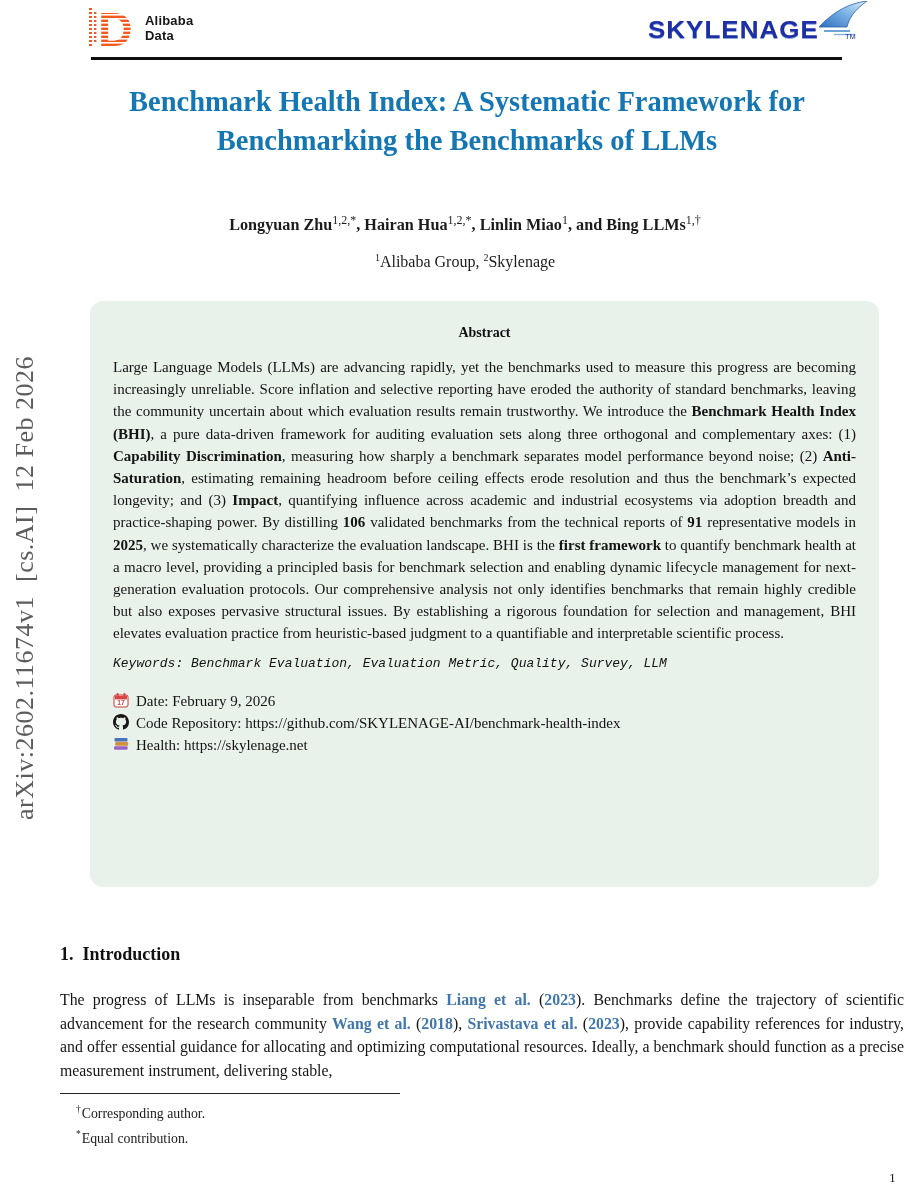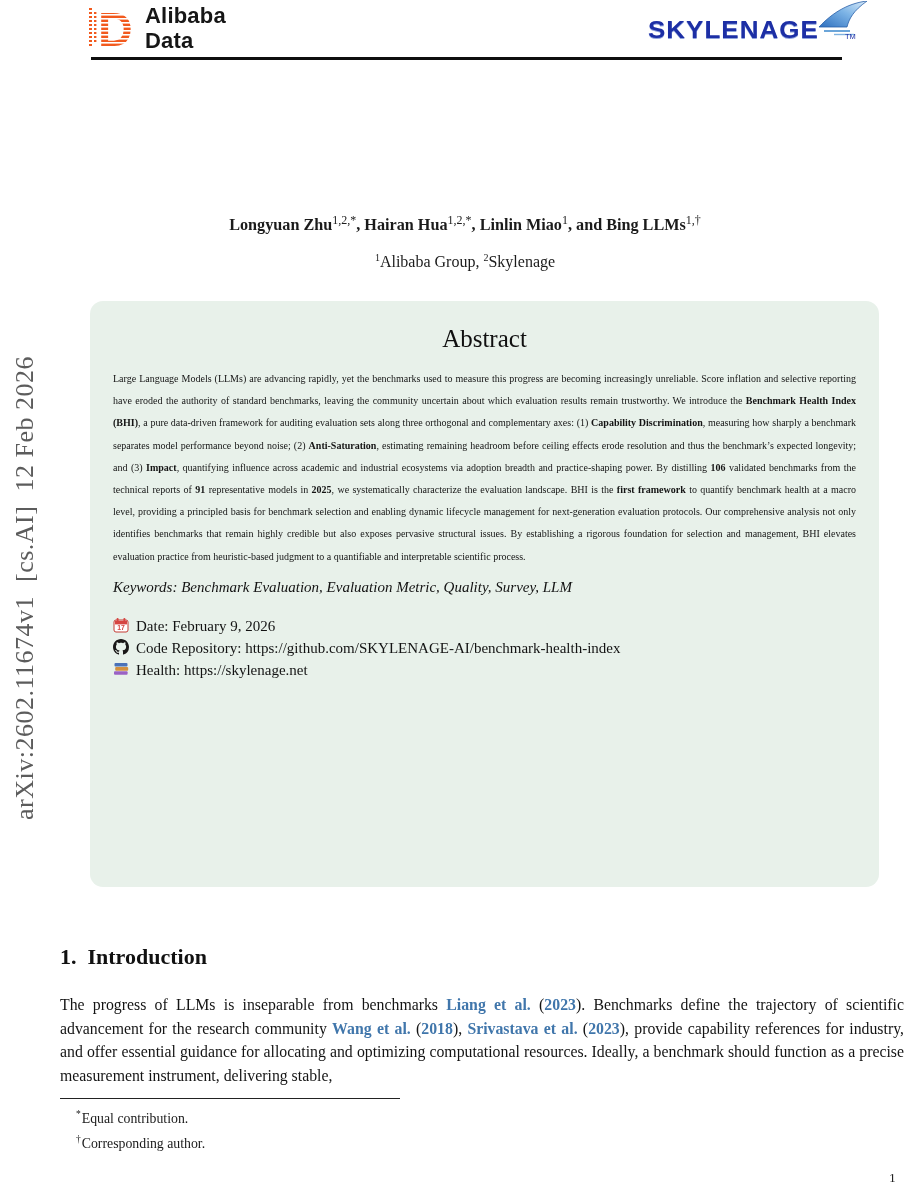--- a/index.html
+++ b/index.html
@@ -11,21 +11,21 @@
   
   .arxiv-strip { position:absolute; left:25px; top:588px; width:0; height:0; }
   .arxiv-strip span {
     position:absolute; left:0; top:0; display:block; white-space:pre;
     transform:translate(-50%,-50%) rotate(-90deg);
     font-size:26px; color:#5c5c5c; letter-spacing:.5px;
   }
 
   
   .alibaba-logo { position:absolute; left:88px; top:2px; display:flex; align-items:center; gap:9px; }
-  .alibaba-text { font-family:"Liberation Sans", sans-serif; font-weight:700; font-size:22px; line-height:1.12; color:#161616; letter-spacing:.2px; }
+  .alibaba-text { font-family:"Liberation Sans", sans-serif; font-weight:700; font-size:13px; line-height:1.12; color:#161616; letter-spacing:.2px; }
   .sky-logo { position:absolute; left:646px; top:2px; width:235px; height:48px; }
   .sky-text {
     position:absolute; left:2px; top:13px;
     font-family:"Liberation Sans", sans-serif; font-weight:900; font-size:26px;
     color:#1d2fa5; letter-spacing:1px;
     text-shadow:0 1px 0 #8fa3dd;
     transform:scaleY(.92);
   }
   .sky-tm { position:absolute; left:199px; top:30px; font-family:"Liberation Sans",sans-serif; font-size:7.5px; color:#1d2fa5; font-weight:400; }
   .sky-sail { position:absolute; left:170px; top:-1px; }
@@ -40,35 +40,35 @@
   .authors sup { font-size:12px; font-weight:400; }
   .affiliations { position:absolute; left:65px; top:252px; width:800px; text-align:center; font-size:16px; color:#1b1b1b; }
   .affiliations sup { font-size:10px; }
 
   
   .abstract-box {
     position:absolute; left:90px; top:301px; width:789px; height:586px;
     box-sizing:border-box; background:#e8f1ea; border-radius:13px;
     padding:20px 23px 0 23px;
   }
-  .abstract-box h2 { margin:4px 0 15px 0; text-align:center; font-size:25px; font-weight:400; color:#101010; }
-  .abs-text { margin:0; font-size:10px; line-height:22.2px; text-align:justify; color:#141414; }
-  .keywords { margin:11px 0 0 0; font-size:15px; }
+  .abstract-box h2 { margin:4px 0 15px 0; text-align:center; font-size:14px; font-weight:700; color:#101010; }
+  .abs-text { margin:0; font-size:15px; line-height:22.2px; text-align:justify; color:#141414; }
+  .keywords { margin:11px 0 0 0; font-size:13px;font-family:Liberation Mono, monospace; }
   .i { font-style:italic; }
   .b { font-weight:700; }
   .link { color:#4076ab;font-weight:bold; }
 
   .meta { margin-top:19px; font-size:15px; }
   .meta-row { line-height:22px; }
   .meta-icon { display:inline-block; width:16px; height:16px; vertical-align:-2.5px; margin-right:7px; }
   .meta-label { font-weight:400; }
 
   
   .body-text { position:absolute; left:60px; top:944px; width:844px; }
-  .sec-heading { margin:0 0 23px 0; font-size:22px; font-weight:700; color:#111; white-space:pre; }
+  .sec-heading { margin:0 0 23px 0; font-size:18px; font-weight:700; color:#111; white-space:pre; }
   .para { margin:0; font-size:15.8px; line-height:23.6px; text-align:justify; color:#141414; }
   .foot-rule { width:340px; border-top:1.7px solid #222; margin:11px 0 5px 0; }
   .footnote { font-size:13.8px; line-height:21.5px; padding-left:16px; color:#1a1a1a; }
   .footnote sup { font-size:9.5px; margin-right:1px; }
 
   .page-number { position:absolute; left:889px; top:1170px; font-size:13.5px; color:#222; }
 </style>
 </head>
 <body>
 
@@ -136,20 +136,21 @@
         <path d="M3 26 C19 9 35 2 51 0 C37 10 33 18 31 26 Z" fill="url(#sailg)" stroke="#2a5fa8" stroke-width=".8"></path>
         <path d="M8 30 h26" stroke="#5b9bd5" stroke-width="1.8" fill="none"></path>
         <path d="M18 33.5 h20" stroke="#7fb2e0" stroke-width="1.4" fill="none"></path>
       </svg>
     </span>
     <span class="sky-tm">TM</span>
   </div>
 
   <div class="header-rule"></div>
 
+  <h1 class="title">Benchmark Health Index: A Systematic Framework for Benchmarking the Benchmarks of LLMs</h1>
   <div class="authors"><span>Longyuan Zhu</span><sup>1,2,*</sup><span>, Hairan Hua</span><sup>1,2,*</sup><span>, Linlin Miao</span><sup>1</sup><span>, and Bing LLMs</span><sup>1,†</sup></div>
   <div class="affiliations"><sup>1</sup><span>Alibaba Group, </span><sup>2</sup><span>Skylenage</span></div>
 
   <section class="abstract-box">
     <h2>Abstract</h2>
     <p class="abs-text"><span>Large Language Models (LLMs) are advancing rapidly, yet the benchmarks used to measure this progress are becoming increasingly unreliable. Score inflation and selective reporting have eroded the authority of standard benchmarks, leaving the community uncertain about which evaluation results remain trustworthy. We introduce the </span><span class="b">Benchmark Health Index (BHI)</span><span>, a pure data-driven framework for auditing evaluation sets along three orthogonal and complementary axes: (1) </span><span class="b">Capability Discrimination</span><span>, measuring how sharply a benchmark separates model performance beyond noise; (2) </span><span class="b">Anti-Saturation</span><span>, estimating remaining headroom before ceiling effects erode resolution and thus the benchmark’s expected longevity; and (3) </span><span class="b">Impact</span><span>, quantifying influence across academic and industrial ecosystems via adoption breadth and practice-shaping power. By distilling </span><span class="b">106</span><span> validated benchmarks from the technical reports of </span><span class="b">91</span><span> representative models in </span><span class="b">2025</span><span>, we systematically characterize the evaluation landscape. BHI is the </span><span class="b">first framework</span><span> to quantify benchmark health at a macro level, providing a principled basis for benchmark selection and enabling dynamic lifecycle management for next-generation evaluation protocols. Our comprehensive analysis not only identifies benchmarks that remain highly credible but also exposes pervasive structural issues. By establishing a rigorous foundation for selection and management, BHI elevates evaluation practice from heuristic-based judgment to a quantifiable and interpretable scientific process.</span></p>
     <p class="keywords"><span class="i">Keywords: Benchmark Evaluation, Evaluation Metric, Quality, Survey, LLM</span></p>
     <div class="meta">
 
         <div class="meta-row">
@@ -179,21 +180,21 @@
 
     </div>
   </section>
 
   <main class="body-text">
     <h3 class="sec-heading">1.  Introduction</h3>
     <p class="para"><span>The progress of LLMs is inseparable from benchmarks </span><span class="link">Liang et al.</span><span> (</span><span class="link">2023</span><span>). Benchmarks define the trajectory of scientific advancement for the research community </span><span class="link">Wang et al.</span><span> (</span><span class="link">2018</span><span>), </span><span class="link">Srivastava et al.</span><span> (</span><span class="link">2023</span><span>), provide capability references for industry, and offer essential guidance for allocating and optimizing computational resources. Ideally, a benchmark should function as a precise measurement instrument, delivering stable,</span></p>
     <div class="foot-rule"></div>
     <div class="footnotes">
 
+        <div class="footnote"><sup>†</sup><span>Corresponding author.</span></div>
+
         <div class="footnote"><sup>*</sup><span>Equal contribution.</span></div>
-
-        <div class="footnote"><sup>†</sup><span>Corresponding author.</span></div>
 
     </div>
   </main>
 
   <div class="page-number">1</div>
 </div>
 
 </body></html>

